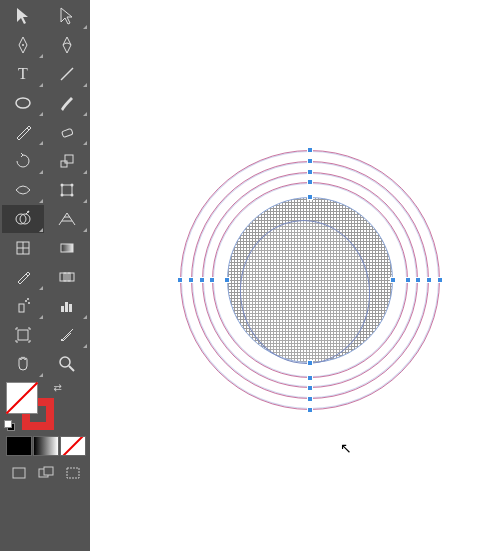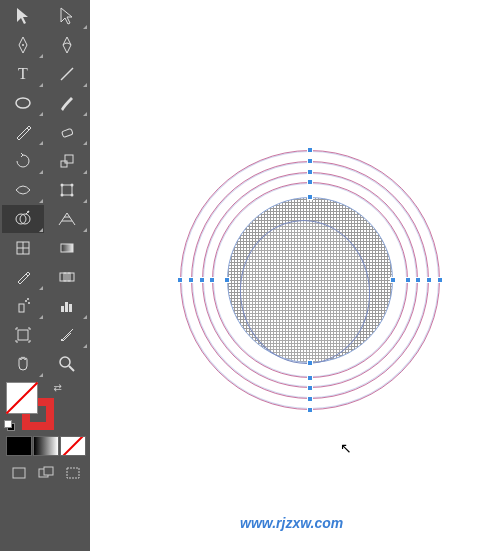--- a/index.html
+++ b/index.html
@@ -284,14 +284,13 @@
     <div class="handle" style="left:127px; top:29px"></div>
     <div class="handle" style="left:127px; top:225px"></div>
     <div class="handle" style="left:29px; top:127px"></div>
     <div class="handle" style="left:225px; top:127px"></div>
     <div class="handle" style="left:127px; top:44px"></div>
     <div class="handle" style="left:127px; top:210px"></div>
     <div class="handle" style="left:44px; top:127px"></div>
     <div class="handle" style="left:210px; top:127px"></div>
   </div>
   <div class="cursor-mark">↖</div>
-  <div class="watermark">www.rjzxw.com</div>
 </div>
 
 </body></html>

